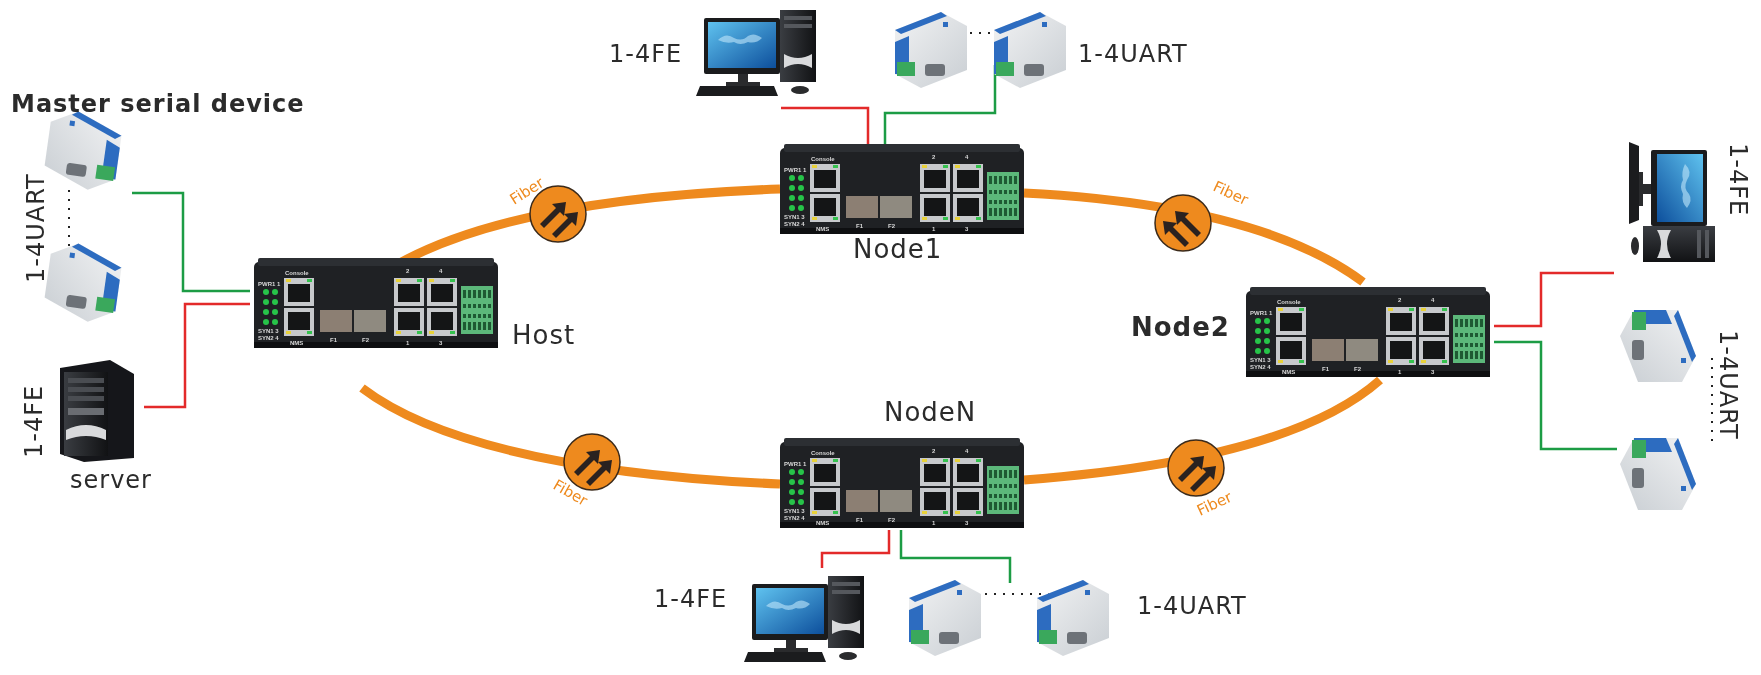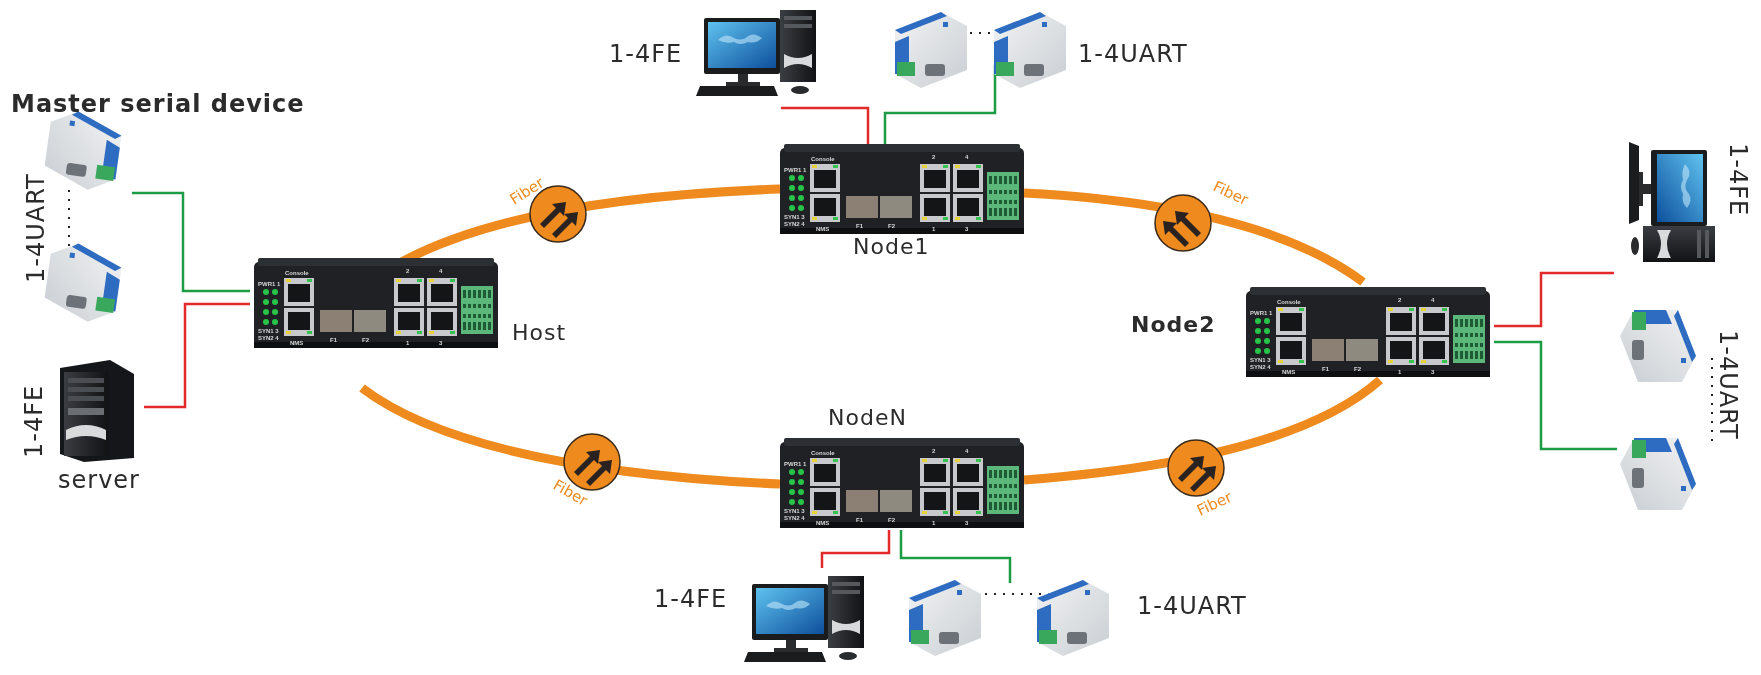--- a/index.html
+++ b/index.html
@@ -1,21 +1,21 @@
 <!DOCTYPE html>
 <html><head>
 <meta charset="utf-8">
 <style>
   html, body { margin: 0; padding: 0; background: #ffffff; }
   body { width: 1761px; height: 675px; position: relative; overflow: hidden;
          font-family: "DejaVu Sans", sans-serif; color: #2a2a2a; }
   #canvas { position: absolute; left: 0; top: 0; width: 1761px; height: 675px; }
   .label { position: absolute; white-space: nowrap; font-family: "DejaVu Sans", sans-serif;
            color: #2b2b2b; letter-spacing: 1px; }
-  .lbl-big { font-size: 22px; }
+  .lbl-big { font-size: 26px; }
   .lbl-mid { font-size: 24px; }
   .rot-ccw { transform-origin: left top; transform: rotate(-90deg); }
   .rot-cw { transform-origin: left top; transform: rotate(90deg); }
   .fiber-text { font-family: "DejaVu Sans", sans-serif; font-size: 15px; fill: #ee8a1e; }
   .dev-text { font-family: "Liberation Sans", sans-serif; font-weight: bold; fill: #d8d8d8; }
 </style>
 </head>
 <body>
 
 <svg id="canvas" width="1761" height="675" viewBox="0 0 1761 675" xmlns="http://www.w3.org/2000/svg">
@@ -303,26 +303,26 @@
       <use href="#serial-device"></use>
     </g>
   <g transform="translate(1037,580)">
       <use href="#serial-device"></use>
     </g>
 </svg>
 
 <div class="label lbl-mid" style="left:11px; top:90px;font-weight:bold;">Master serial device</div>
 <div class="label lbl-mid rot-ccw" style="left:22px; top:283px;">1-4UART</div>
 <div class="label lbl-mid rot-ccw" style="left:20px; top:458px;">1-4FE</div>
-<div class="label lbl-mid" style="left:58px; top:466px;">server</div>
+<div class="label lbl-mid" style="left:70px; top:466px;">server</div>
 
 <div class="label lbl-big" style="left:512px; top:320px;">Host</div>
 <div class="label lbl-big" style="left:853px; top:234px;">Node1</div>
 <div class="label lbl-big" style="left:1131px; top:312px;font-weight:bold;">Node2</div>
-<div class="label lbl-big" style="left:828px; top:397px;margin-top:8px;">NodeN</div>
+<div class="label lbl-big" style="left:884px; top:397px;">NodeN</div>
 
 <div class="label lbl-mid" style="left:609px; top:40px;">1-4FE</div>
 <div class="label lbl-mid" style="left:1078px; top:40px;">1-4UART</div>
 
 <div class="label lbl-mid rot-cw" style="left:1752px; top:143px;">1-4FE</div>
 <div class="label lbl-mid rot-cw" style="left:1742px; top:330px;">1-4UART</div>
 
 <div class="label lbl-mid" style="left:654px; top:585px;">1-4FE</div>
 <div class="label lbl-mid" style="left:1137px; top:592px;">1-4UART</div>
 

